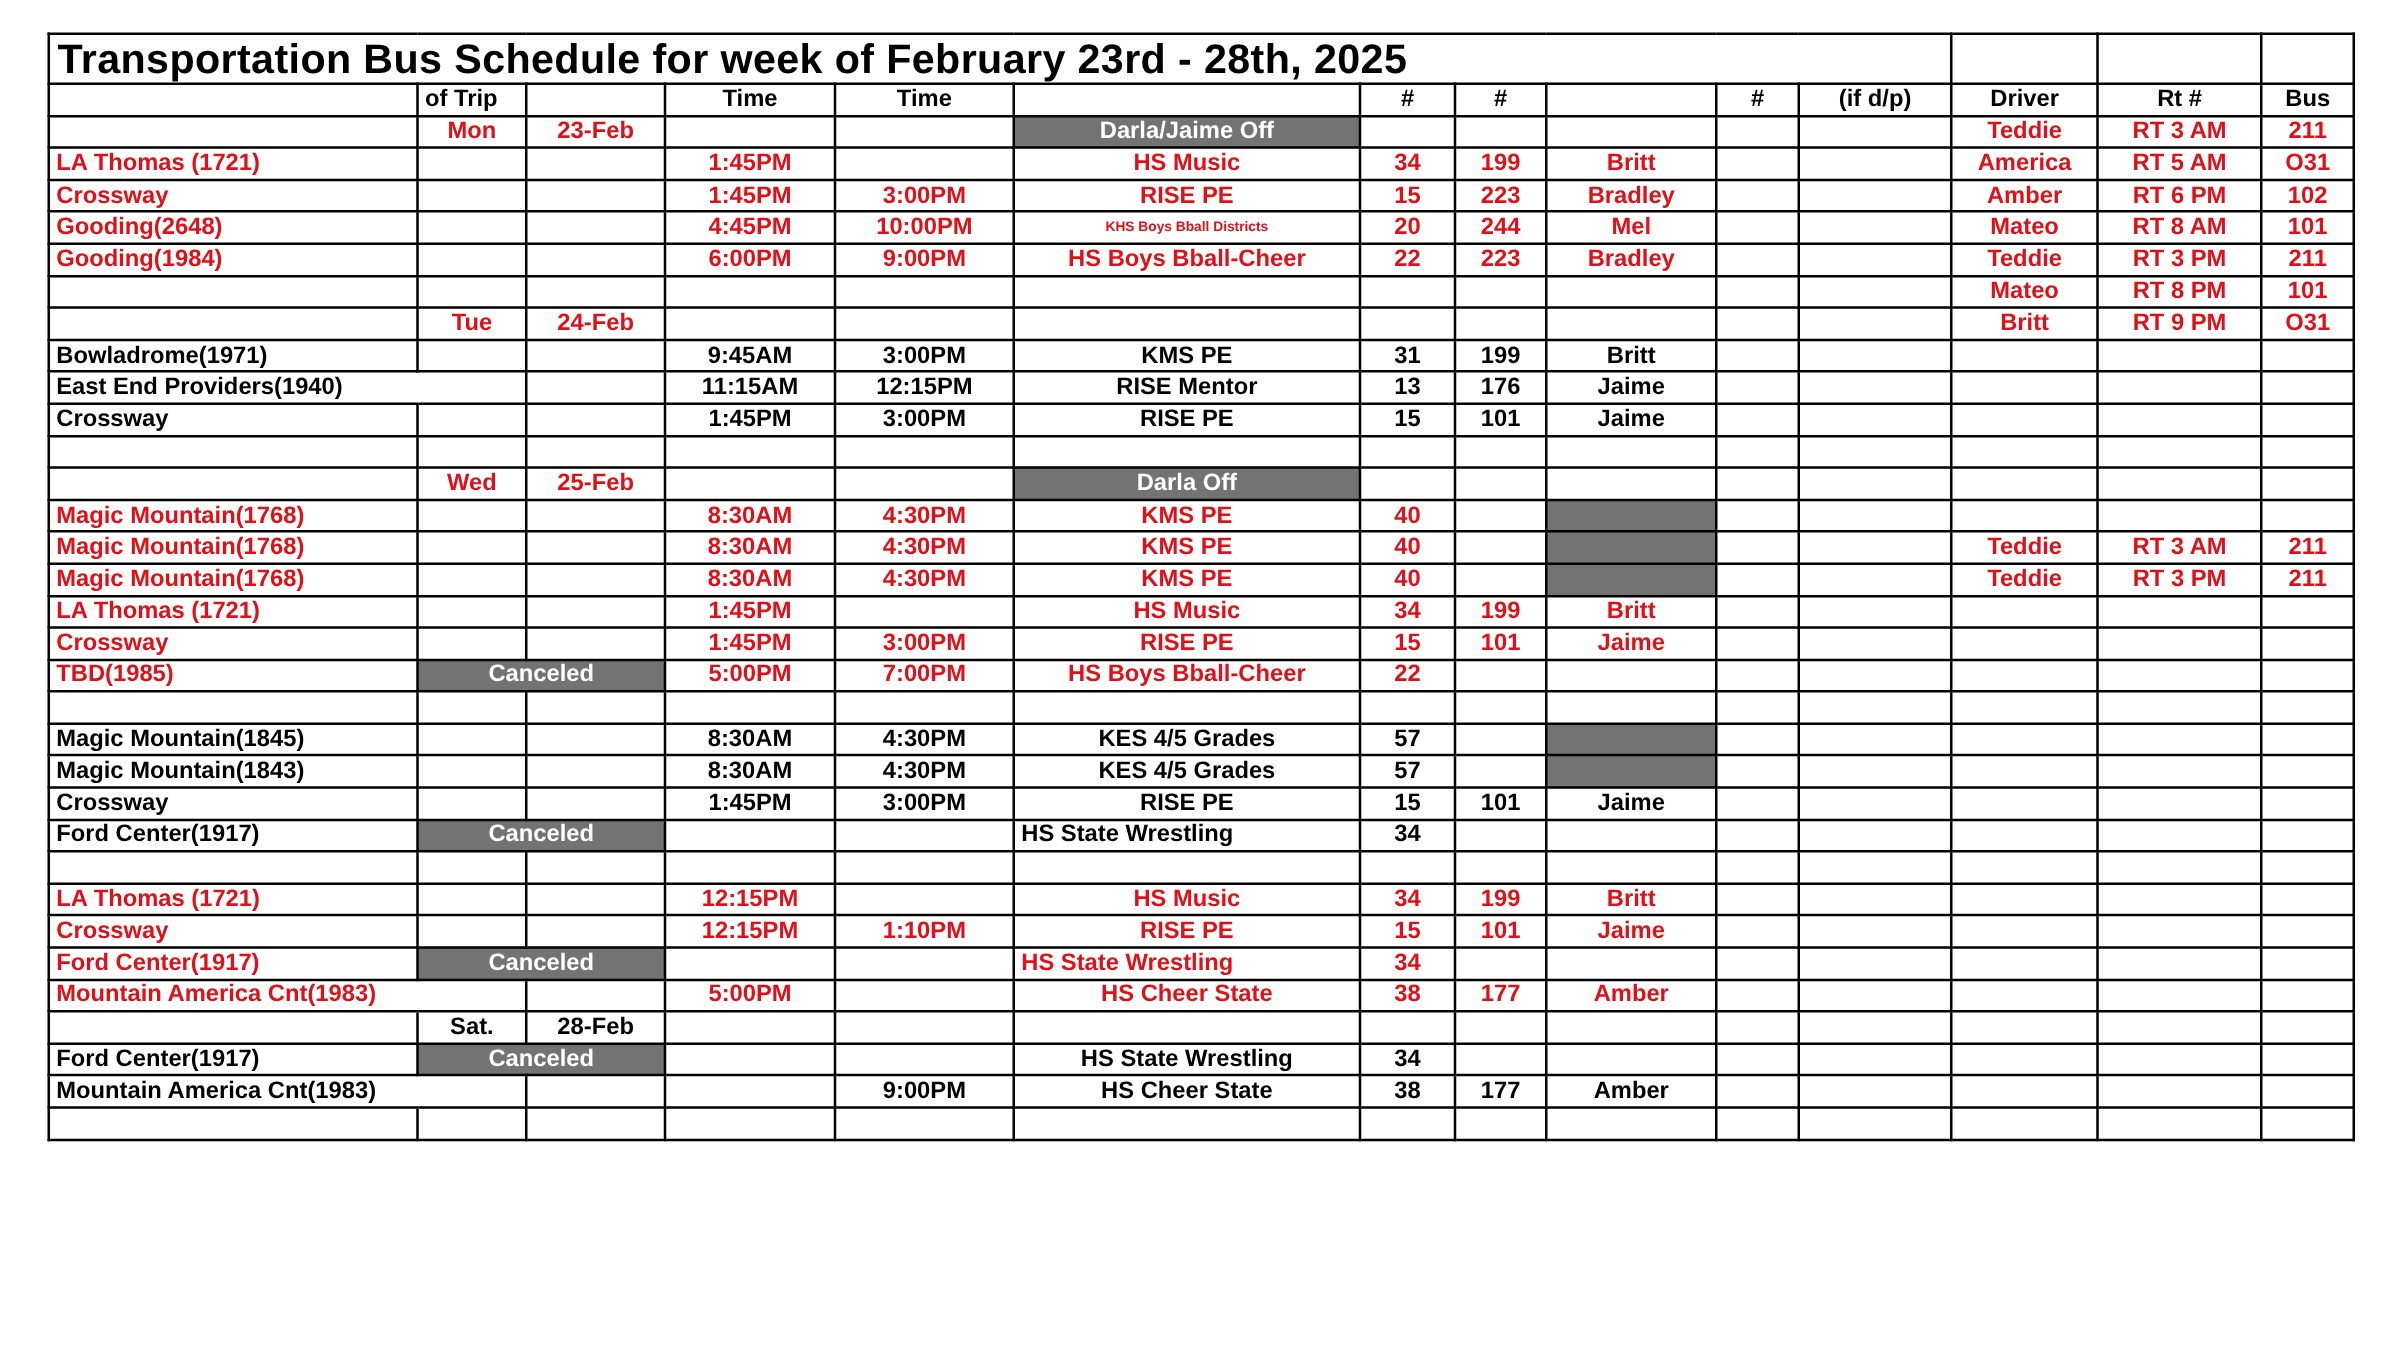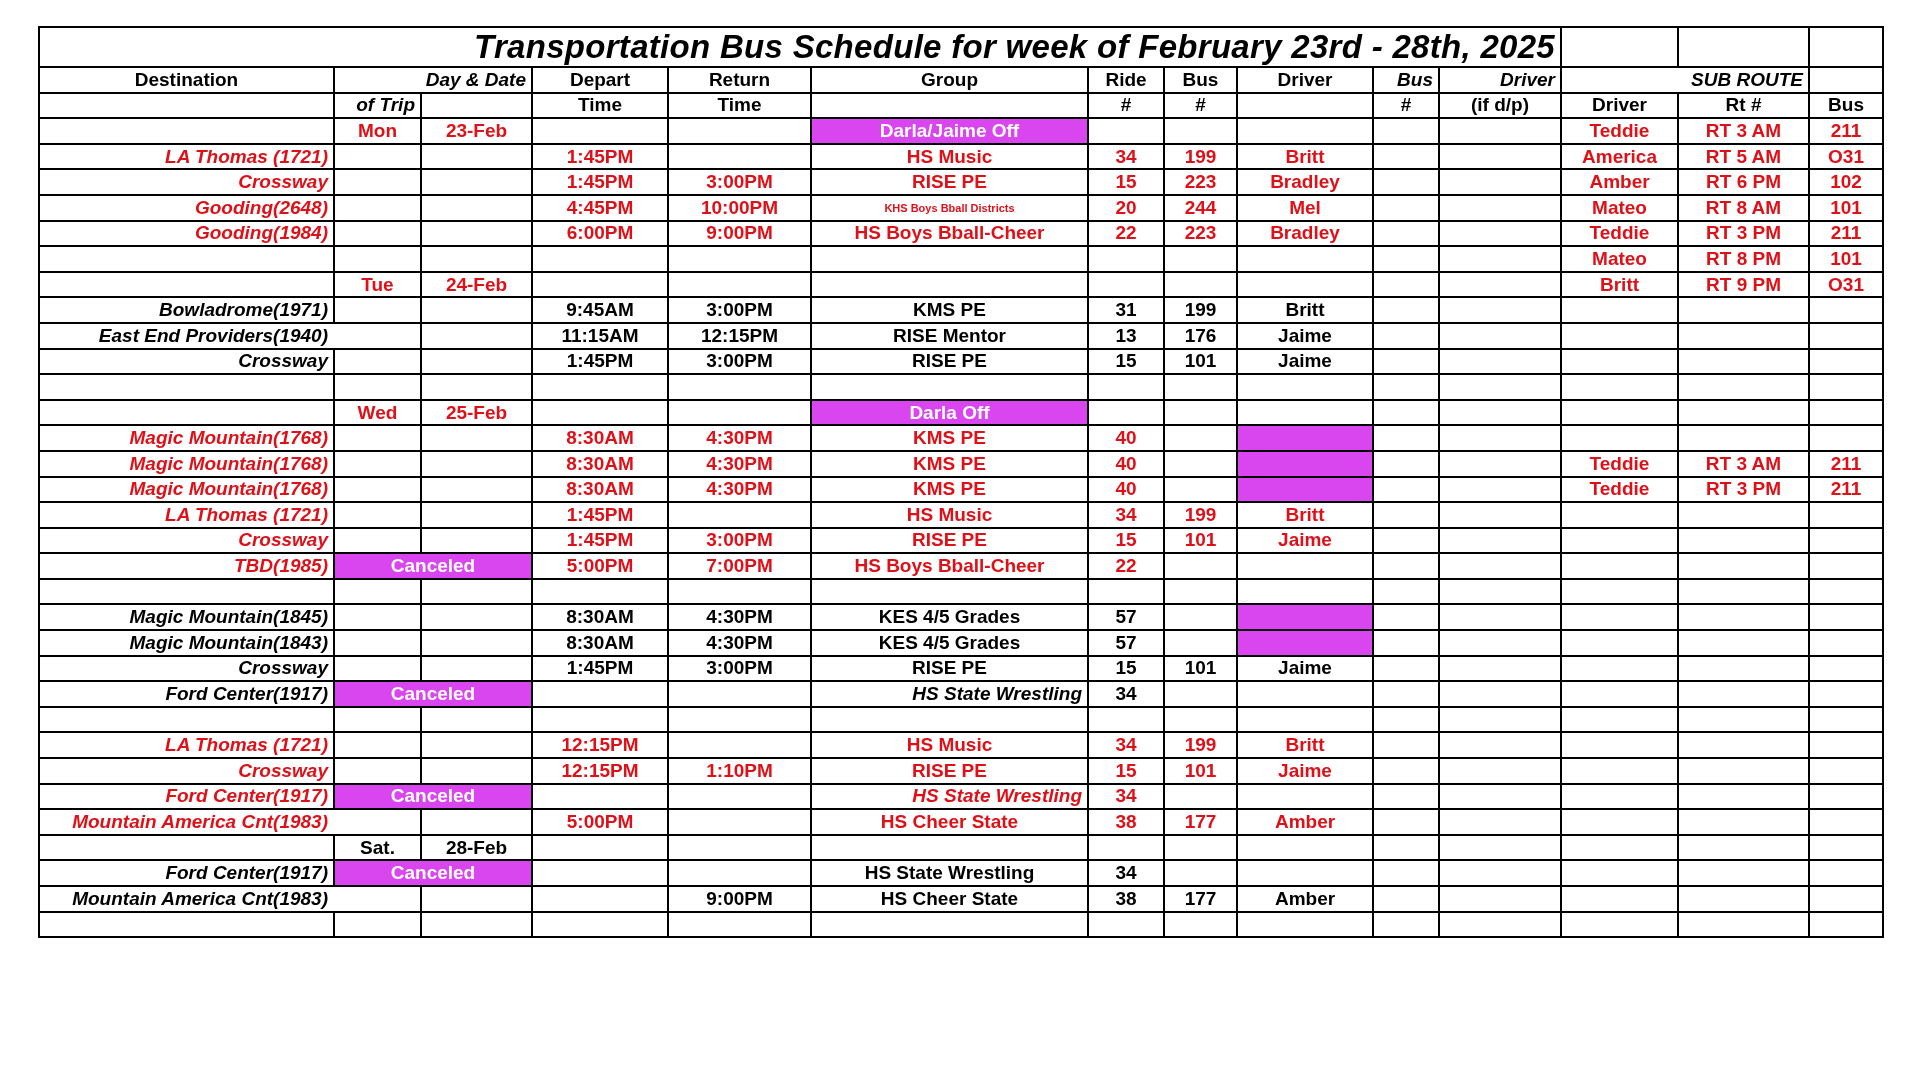--- a/index.html
+++ b/index.html
@@ -5,23 +5,23 @@
   html, body { margin:0; padding:0; background:#ffffff; }
   body { width:1920px; height:1080px; position:relative; overflow:hidden;
          font-family:"Liberation Sans", sans-serif; font-weight:bold; color:#000; }
   #sheet { position:absolute; left:38px; top:26px; width:1844px; height:1014px; }
   table { border-collapse:collapse; table-layout:fixed; width:1844px; position:absolute; left:0; top:0; }
   td { border:2.5px solid #000; padding:0 5px; height:25.6px; box-sizing:border-box;
        font-size:19px; white-space:nowrap; overflow:visible; line-height:20px; }
   tr.title td { height:40px; }
   td.ttl { font-size:33px; letter-spacing:0.3px; padding-left:6px; overflow:visible; }
   .c { text-align:center; }
-  .l { text-align:right;font-style:italic; }
+  .l { text-align:left; }
   .red { color:#de1119; }
-  .blk { background:#d946ef; color:#fff; }
+  .blk { background:#737373; color:#fff; }
   .small { font-size:11px; }
   .ovf { position:relative; z-index:2; }
   td.noR { border-right-color:transparent; }
   td.noL { border-left-color:transparent; }
   .hdr { font-size:18.5px; }
 </style>
 </head>
 <body>
 
 <div id="sheet">
@@ -43,34 +43,20 @@
         <col style="width:74px">
     </colgroup>
     <tbody id="tbody">
       <tr class="title">
         <td colspan="11" class="ttl l">Transportation Bus Schedule for week of February 23rd - 28th, 2025</td>
         <td></td>
         <td></td>
         <td></td>
       </tr>
       <tr class="hdr">
-        <td class="c">Destination</td>
-        <td colspan="2" class="l">Day &amp; Date</td>
-        <td class="c">Depart</td>
-        <td class="c">Return</td>
-        <td class="c">Group</td>
-        <td class="c">Ride</td>
-        <td class="c">Bus</td>
-        <td class="c">Driver</td>
-        <td class="l">Bus</td>
-        <td class="l">Driver</td>
-        <td colspan="2" class="l">SUB ROUTE</td>
-        <td></td>
-      </tr>
-      <tr class="hdr">
         <td></td>
         <td class="l">of Trip</td>
         <td></td>
         <td class="c">Time</td>
         <td class="c">Time</td>
         <td></td>
         <td class="c">#</td>
         <td class="c">#</td>
         <td></td>
         <td class="c">#</td>

